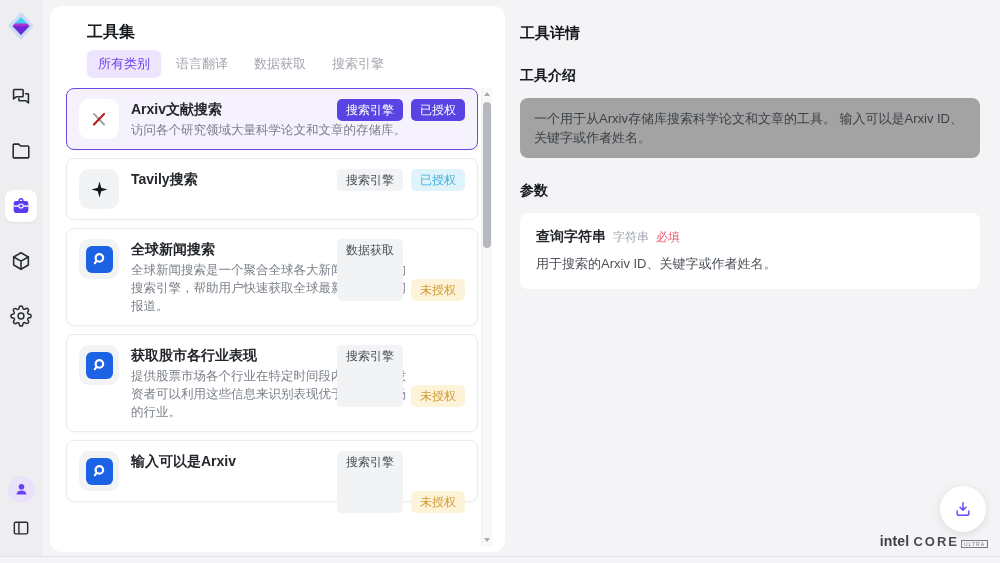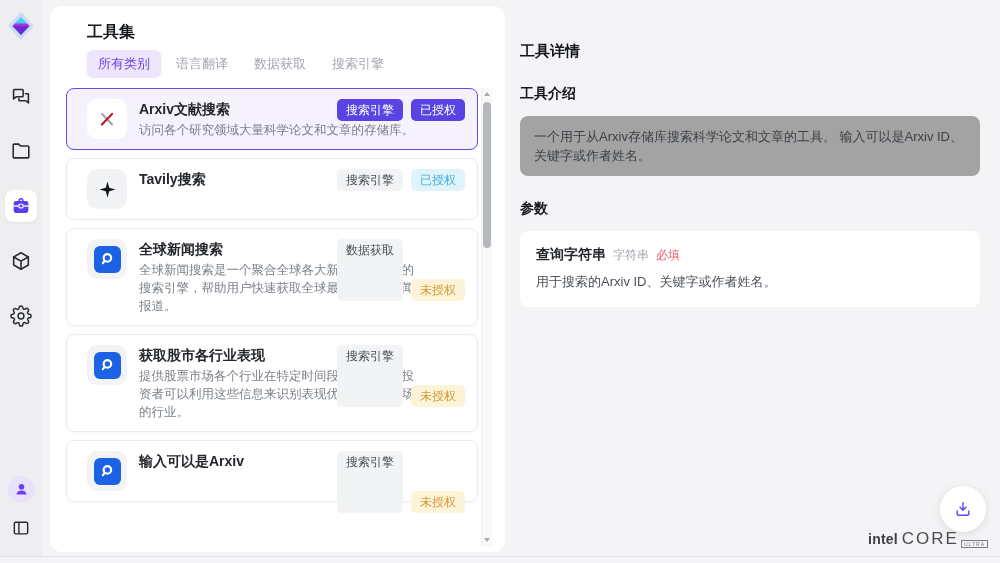--- a/index.html
+++ b/index.html
@@ -21,21 +21,21 @@
     display:flex; align-items:center; justify-content:center; cursor:pointer; }
   
   .list-panel { position:absolute; left:50px; top:6px; width:455px; height:546px;
     background:#fff; border-radius:12px; overflow:hidden; }
   .panel-title { padding:16px 0 0 37px; font-size:16px; font-weight:bold; color:#15181d; line-height:20px; }
   .tabs { margin:10px 0 0 25px; display:flex; gap:4px; align-items:center; height:24px;padding-left:12px; }
   .tab { font-size:13px; color:#a2a6ae; padding:5px 11px; border-radius:6px; cursor:pointer; white-space:nowrap; }
   .tab.active { background:#ede5fc; color:#7040e8; }
   .cards { margin:12px 0 0 16px; width:412px; display:flex; flex-direction:column; gap:8px; }
   .card { position:relative; background:#fff; border:1px solid #ececf0; border-radius:8px;
-    padding:10px 20px; display:flex; gap:12px; box-shadow:0 1px 2px rgba(20,20,40,.03); cursor:pointer; }
+    padding:10px 12px; display:flex; gap:12px; box-shadow:0 1px 2px rgba(20,20,40,.03); cursor:pointer; }
   .card.selected { background:#f5f1fd; border:1px solid #6b4be4; }
   .tool-icon { width:40px; height:40px; border-radius:10px; background:#f2f3f5; flex:none;
     display:flex; align-items:center; justify-content:center; }
   .card.selected .tool-icon { background:#fff; }
   .blue-sq { width:27px; height:27px; background:#1b62e4; border-radius:6px;
     display:flex; align-items:center; justify-content:center; }
   .tool-text { width:278px; }
   .tool-name { font-size:14px; font-weight:bold; color:#23262b; line-height:20px; }
   .tool-desc { font-size:12.5px; color:#7b808a; line-height:18px; margin-top:2px; }
   .badges { position:absolute; top:10px; right:12px; display:flex; gap:8px; }
@@ -51,37 +51,37 @@
     display:flex; align-items:center; justify-content:center; cursor:pointer; }
   .scroll-up { top:0; } .scroll-down { bottom:0; }
   .scroll-up::after { content:''; border-left:3.5px solid transparent; border-right:3.5px solid transparent;
     border-bottom:4.5px solid #a7abb2; }
   .scroll-down::after { content:''; border-left:3.5px solid transparent; border-right:3.5px solid transparent;
     border-top:4.5px solid #a7abb2; }
   .scroll-thumb { position:absolute; top:14px; left:1px; width:8px; height:146px;
     background:#b5b8bd; border-radius:4px; cursor:grab; }
   
   .detail { position:absolute; left:520px; top:0; width:460px; }
-  .detail-title { margin-top:42px; font-size:15px; font-weight:bold; color:#15181d; }
+  .detail-title { margin-top:24px; font-size:15px; font-weight:bold; color:#15181d; }
   .section-heading { margin-top:24px; font-size:14px; font-weight:bold; color:#15181d; }
   .intro-card { margin-top:13px; background:#a3a3a3; border-radius:8px; padding:11px 14px;
     font-size:13px; color:#3c4148; line-height:19px; }
   .params-card { margin-top:13px; background:#fff; border-radius:8px; padding:15px 16px 16px; }
   .param-head { display:flex; align-items:baseline; }
   .param-name { font-size:14px; font-weight:bold; color:#23262b; }
   .param-type { font-size:12px; color:#9aa0a8; margin-left:7px; }
   .param-required { font-size:12px; color:#f0596e; margin-left:7px; }
   .param-desc { margin-top:9px; font-size:13px; color:#4b5158; }
   
   .fab { position:absolute; right:14px; bottom:31px; width:46px; height:46px; border-radius:50%;
     background:#fff; box-shadow:0 2px 10px rgba(0,0,0,.10); display:flex; align-items:center;
     justify-content:center; cursor:pointer; }
   .brand { position:absolute; right:12px; bottom:14px; display:flex; align-items:baseline; color:#3d3f42; }
   .brand-intel { font-size:14px; font-weight:bold; letter-spacing:.2px; }
-  .brand-core { font-size:17px; letter-spacing:2px; margin-left:4px; font-weight:normal;
+  .brand-core { font-size:13px; letter-spacing:2px; margin-left:4px; font-weight:bold;
     text-transform:uppercase; color:#4a4c4f; }
   .brand-ultra { font-size:5px; letter-spacing:1px; border:1px solid #7a7c7f; color:#7a7c7f;
     padding:0 2px; margin-left:2px; text-transform:uppercase; align-self:flex-end; margin-bottom:1px; }
   .bottom-line { position:absolute; left:0; bottom:6px; width:1000px; height:1px; background:#e2e3e6; }
 </style>
 </head>
 <body>
 
 <div class="sidebar">
   <div class="logo">

